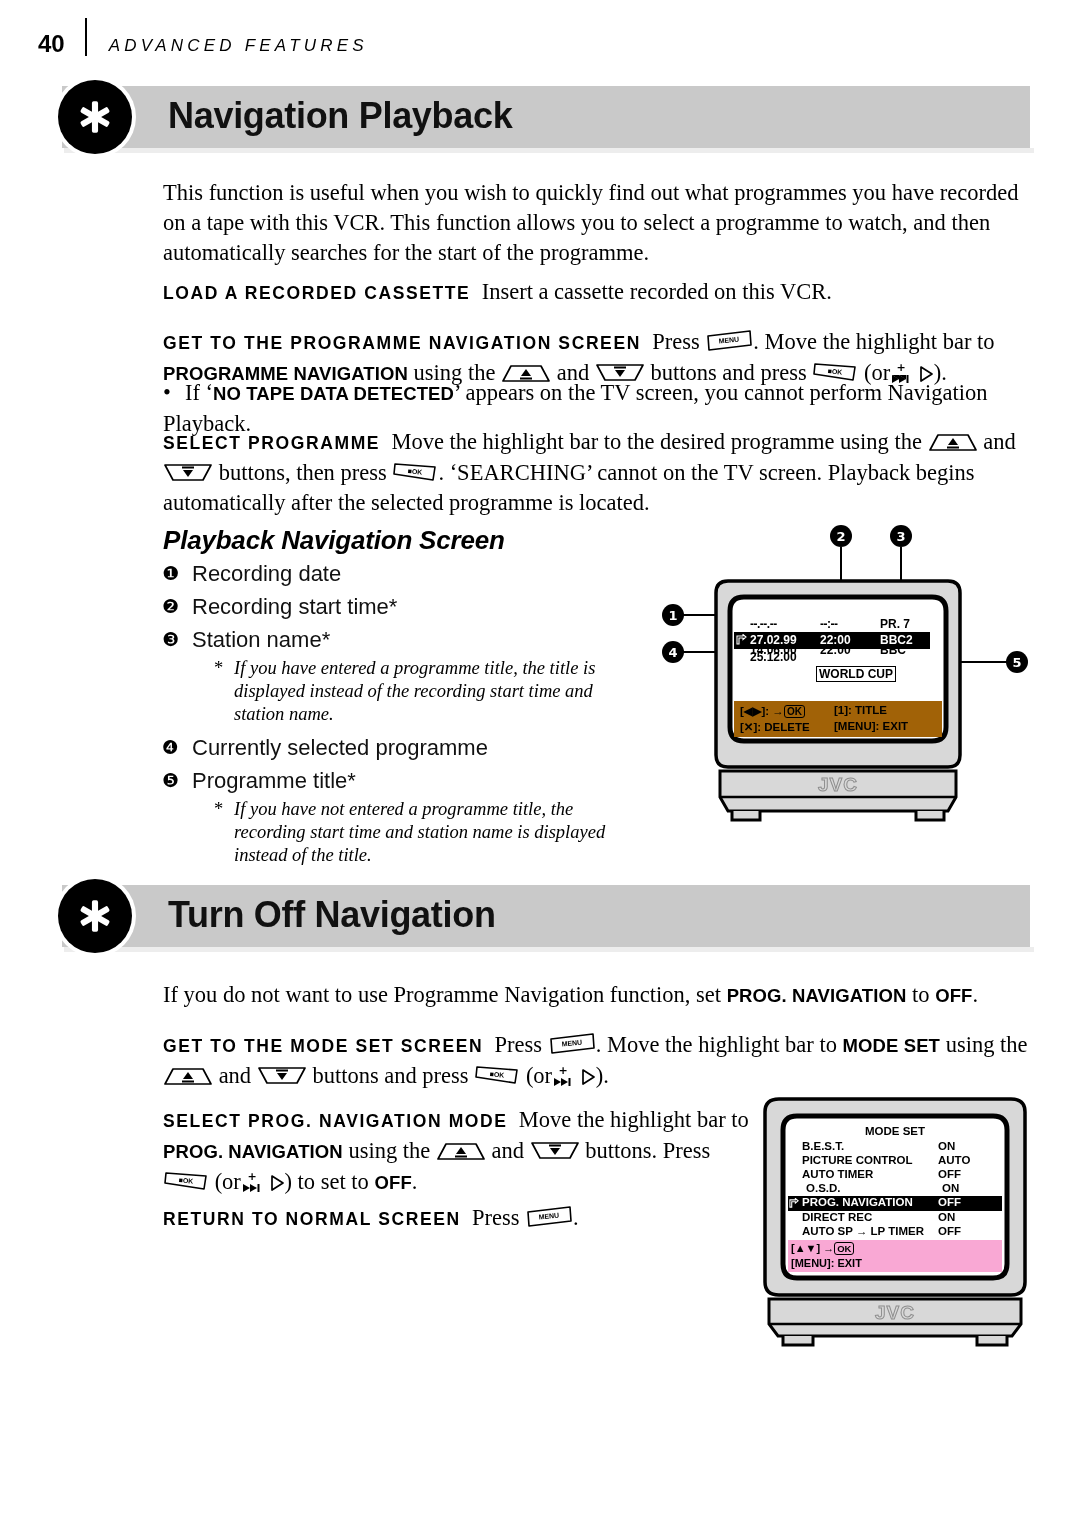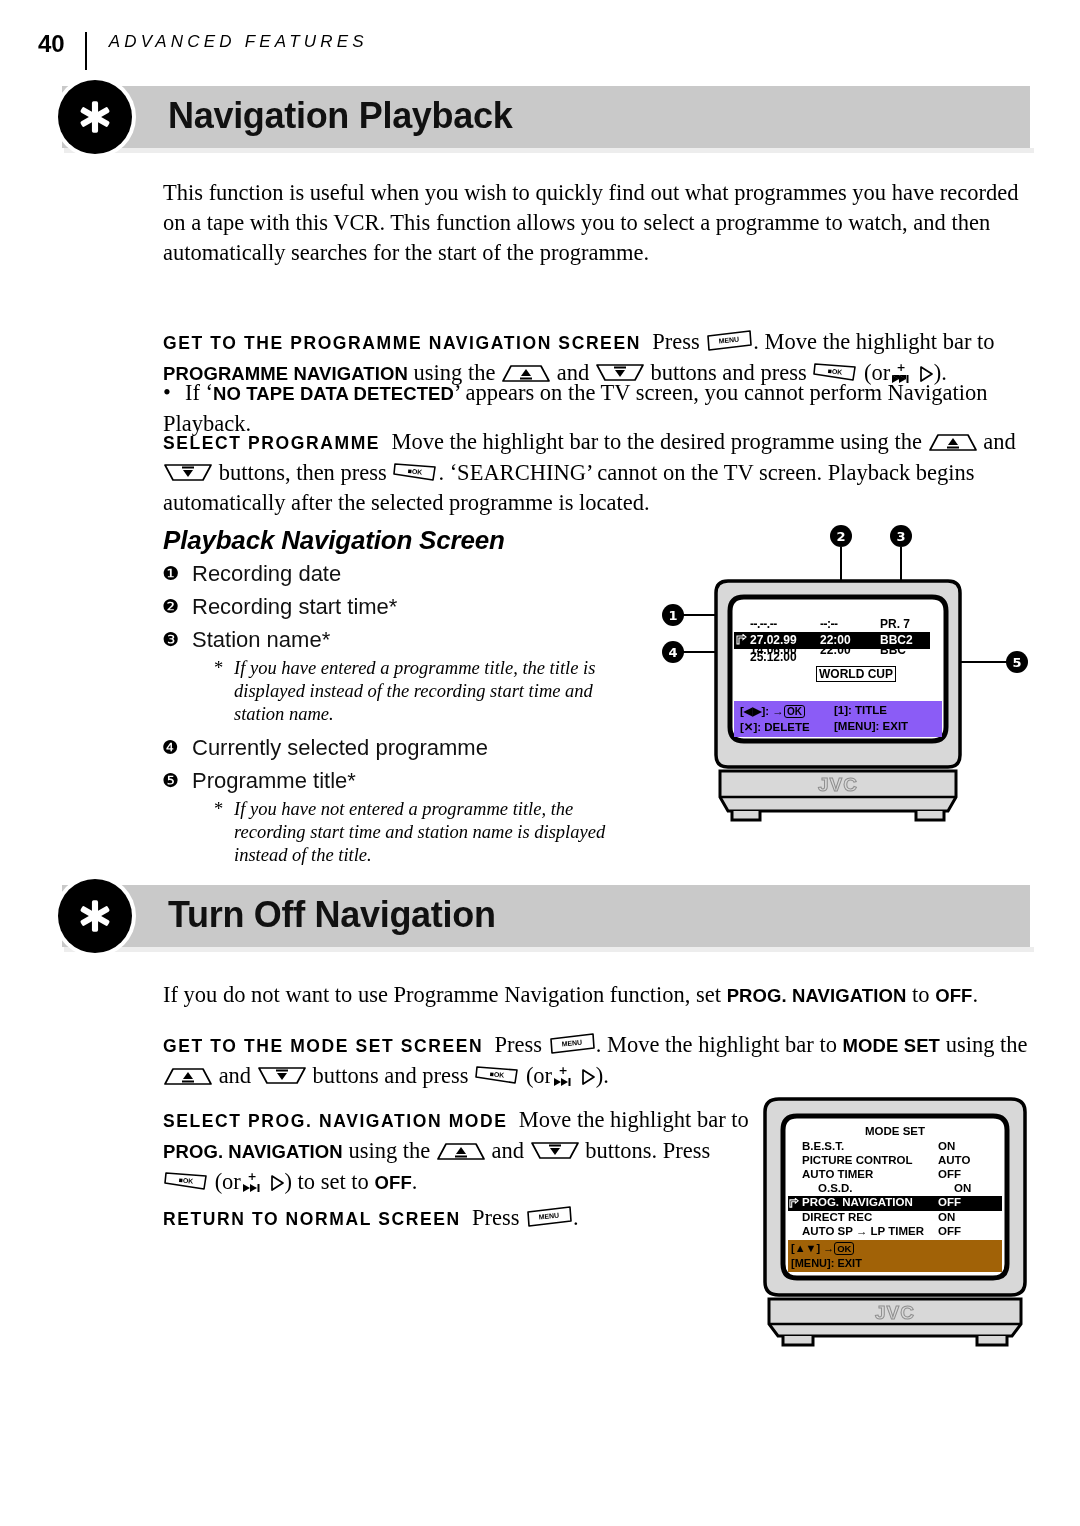--- a/index.html
+++ b/index.html
@@ -7,21 +7,21 @@
     width:1080px;height:1526px;
     background:#ffffff;
     font-family:"Liberation Serif", serif;
     color:#000;
     position:relative;
     overflow:hidden;
   }
   .page{position:relative;width:1080px;height:1526px;}
 
   
-  .runhead{position:absolute;left:38px;top:20px;display:flex;align-items:flex-start;height:36px;margin-top:12px;}
+  .runhead{position:absolute;left:38px;top:20px;display:flex;align-items:flex-end;height:36px;}
   .runhead .pageno{
     font-family:"Liberation Sans", sans-serif;
     font-weight:bold;font-size:24px;letter-spacing:0px;line-height:1;
   }
   .runhead .rule{width:2px;height:38px;background:#000;margin:0 22px 0 20px;}
   .runhead .sectname{
     font-family:"Liberation Sans", sans-serif;
     font-size:17px;letter-spacing:4.2px;font-weight:500;font-style:italic;
   }
 
@@ -129,20 +129,23 @@
     </div>
     <div class="title" style="left:106px;">Navigation Playback</div>
   </div>
 
   <div class="para" style="left:163px;top:178px;width:870px;">
     <div>This function is useful when you wish to quickly find out what programmes you have recorded</div>
     <div>on a tape with this VCR. This function allows you to select a programme to watch, and then</div>
     <div>automatically searches for the start of the programme.</div>
   </div>
 
+  <div class="para" style="left:163px;top:277px;width:870px;">
+    <span class="lead">LOAD A RECORDED CASSETTE</span><span>&nbsp;&nbsp;</span><span>Insert a cassette recorded on this VCR.</span>
+  </div>
 
   <div class="para" style="left:163px;top:327px;width:880px;">
     <span class="lead">GET TO THE PROGRAMME NAVIGATION SCREEN</span><span>&nbsp;&nbsp;</span><span>Press</span>&nbsp;<span class="key"><svg width="48" height="24" viewBox="0 0 48 24">
           <path d="M3 7 L45 2 L46 16 L4 21 Z" fill="#fff" stroke="#000" stroke-width="1.6" stroke-linejoin="round"></path>
           <text x="24" y="13.5" font-family="Liberation Sans, sans-serif" font-size="7" font-weight="bold" text-anchor="middle" fill="#000" transform="rotate(-6 24 12)">MENU</text>
         </svg></span><span>. Move the highlight bar to</span><br>
     <span class="sb">PROGRAMME NAVIGATION</span>&nbsp;<span>using the</span>&nbsp;<span class="key"><svg width="50" height="22" viewBox="0 0 50 22">
           <path d="M2 19 L10 4 L40 4 L48 19 Z" fill="#fff" stroke="#000" stroke-width="1.7" stroke-linejoin="round"></path>
           <path d="M25 7 L30 14 L20 14 Z" fill="#000"></path>
           <rect x="19" y="15.5" width="12" height="2" fill="#000"></rect>
@@ -267,21 +270,21 @@
         <span style="position:absolute;left:16px;top:1px;">27.02.99</span>
         <span style="position:absolute;left:86px;top:1px;">22:00</span>
         <span style="position:absolute;left:146px;top:1px;">BBC2</span>
       </div>
 
       <div style="position:absolute;left:0;top:49px;width:100%;height:17px;">
         <span style="position:absolute;left:16px;top:1px;">25.12.00</span>
         <span style="position:absolute;left:82px;top:1px;border:1.5px solid #000;padding:0 2px;margin-top:16px;">WORLD CUP</span>
       </div>
 
-      <div style="position:absolute;left:0;bottom:0;width:100%;height:36px;background:#8b5cf6;">
+      <div style="position:absolute;left:0;bottom:0;width:100%;height:36px;background:#a16207;">
         <span style="position:absolute;left:6px;top:3px;font-size:11.5px;">
           <span>[◀▶]: →</span><span style="border:1.4px solid #000;border-radius:3px;padding:0 2px;font-size:10px;">OK</span>
         </span>
         <span style="position:absolute;left:6px;top:19px;font-size:11.5px;">[✕]: DELETE</span>
         <span style="position:absolute;left:100px;top:3px;font-size:11.5px;">[1]: TITLE</span>
         <span style="position:absolute;left:100px;top:19px;font-size:11.5px;">[MENU]: EXIT</span>
       </div>
     </div>
   </div>
 
@@ -380,21 +383,21 @@
         <span style="position:absolute;left:150px;">ON</span>
       </div>
       <div style="position:absolute;left:0;top:32px;width:100%;height:14px;">
         <span style="position:absolute;left:14px;">PICTURE CONTROL</span>
         <span style="position:absolute;left:150px;">AUTO</span>
       </div>
       <div style="position:absolute;left:0;top:46px;width:100%;height:14px;">
         <span style="position:absolute;left:14px;">AUTO TIMER</span>
         <span style="position:absolute;left:150px;">OFF</span>
       </div>
-      <div style="position:absolute;left:16px;top:60px;width:100%;height:14px;">
+      <div style="position:absolute;left:4px;top:60px;width:100%;height:14px;">
         <span style="position:absolute;left:14px;">O.S.D.</span>
         <span style="position:absolute;left:150px;">ON</span>
       </div>
       <div style="position:absolute;left:0;top:74px;width:214px;height:15px;background:#000;color:#fff;">
         <span style="position:absolute;left:1px;top:2px;">
           <svg width="10" height="11" viewBox="0 0 11 12">
               <path d="M1 2 L7 2 L7 0.5 L10 3 L7 5.5 L7 4 L3 4 L3 10 L1 10 Z" fill="none" stroke="#fff" stroke-width="1.2"></path>
             </svg>
         </span>
         <span style="position:absolute;left:14px;">PROG. NAVIGATION</span>
@@ -405,21 +408,21 @@
         <span style="position:absolute;left:150px;">ON</span>
       </div>
       <div style="position:absolute;left:0;top:103px;width:100%;height:14px;">
         <span style="position:absolute;left:14px;">AUTO SP → LP TIMER</span>
         <span style="position:absolute;left:150px;">OFF</span>
       </div>
       <div style="position:absolute;left:0;top:117px;width:100%;height:14px;">
         <span style="position:absolute;left:14px;">NEXT PAGE</span>
       </div>
 
-      <div style="position:absolute;left:0;bottom:0;width:100%;height:32px;background:#a16207;">
+      <div style="position:absolute;left:0;bottom:0;width:100%;height:32px;background:#f9a8d4;">
         <span style="position:absolute;left:3px;top:2px;font-size:11px;">
           <span>[▲▼] →</span><span style="border:1.3px solid #000;border-radius:3px;padding:0 2px;font-size:9.5px;">OK</span>
         </span>
         <span style="position:absolute;left:3px;top:17px;font-size:11px;">[MENU]: EXIT</span>
       </div>
     </div>
   </div>
 
 </div>
 

